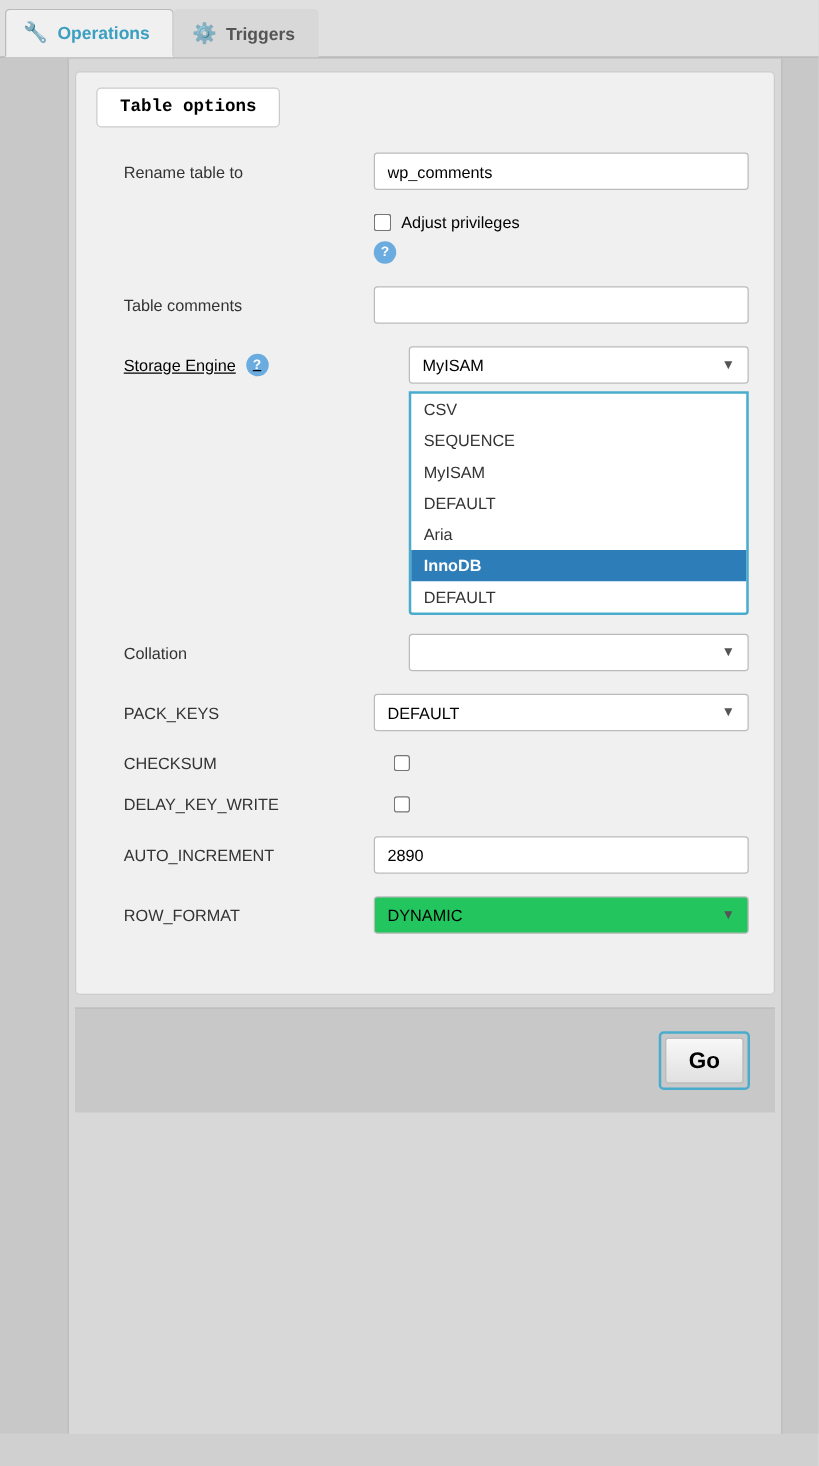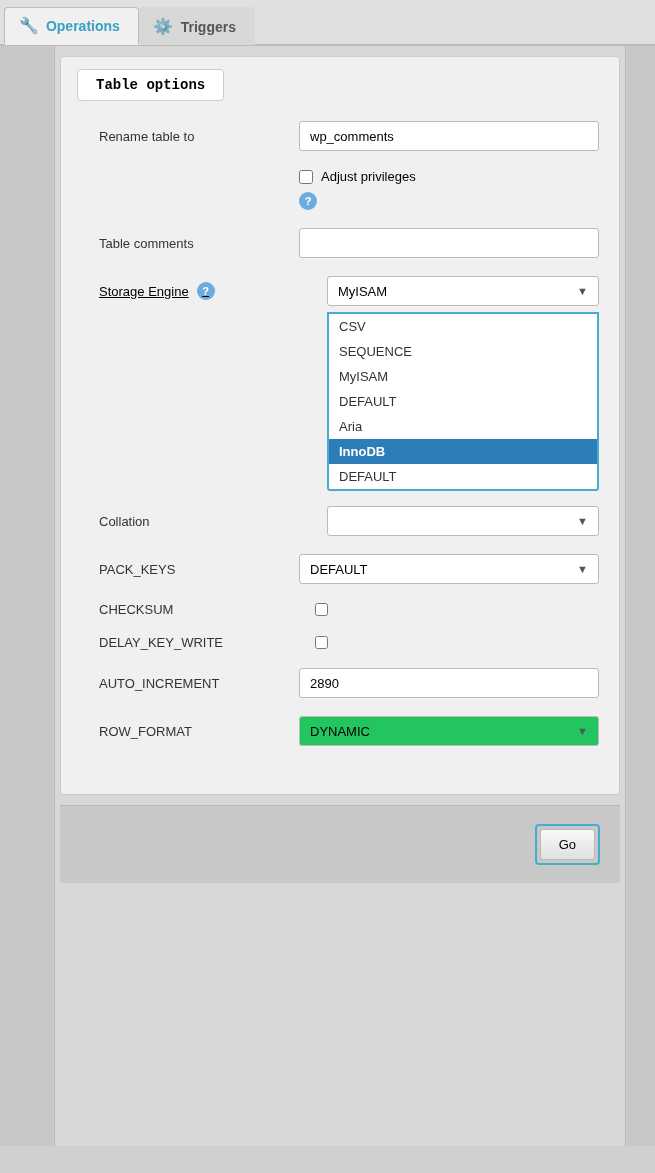--- a/index.html
+++ b/index.html
@@ -253,23 +253,23 @@
       border: 2px solid #4aaccc;
       border-radius: 4px;
       padding: 3px;
     }
 
     .go-button {
       padding: 7px 18px;
       background: linear-gradient(to bottom, #f8f8f8, #e0e0e0);
       border: 1px solid #bbb;
       border-radius: 3px;
-      font-size: 13px;
-      cursor: pointer;
-      font-weight: normal;
+      font-size: 18px;
+      cursor: pointer;
+      font-weight: bold;
     }
 
     
     .row-format-select {
       display: flex;
       align-items: center;
       justify-content: space-between;
       padding: 6px 10px;
       border: 1px solid #bbb;
       border-radius: 3px;

